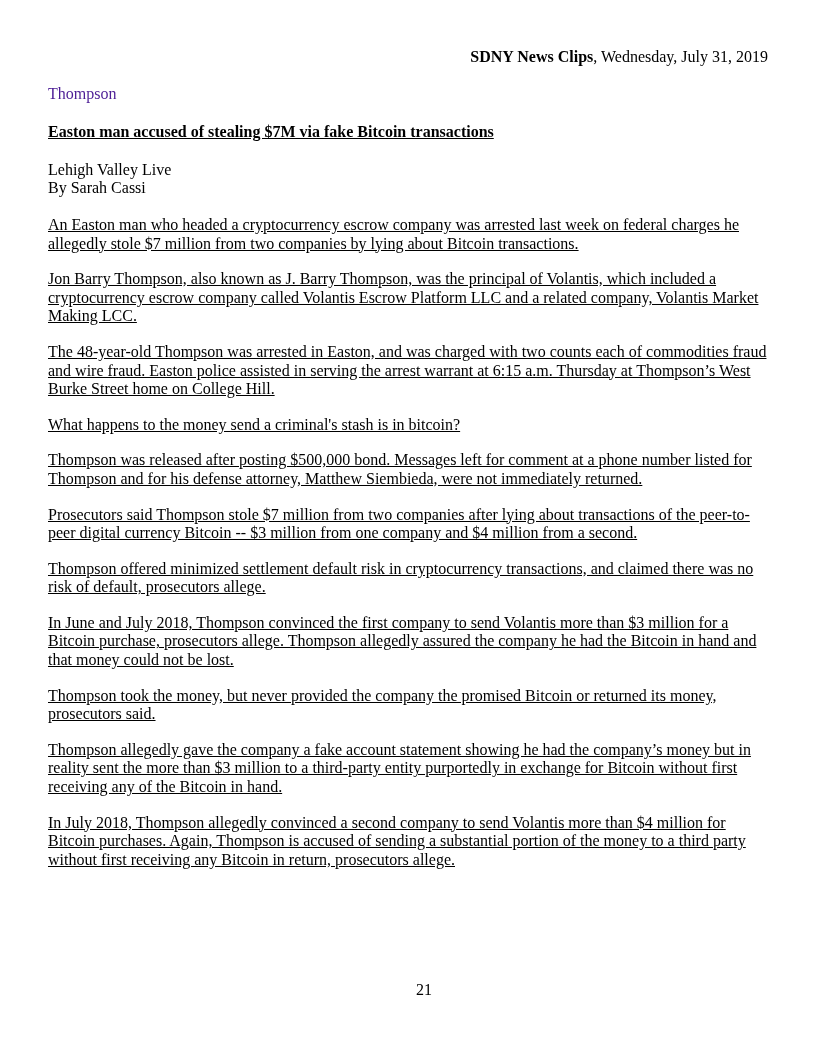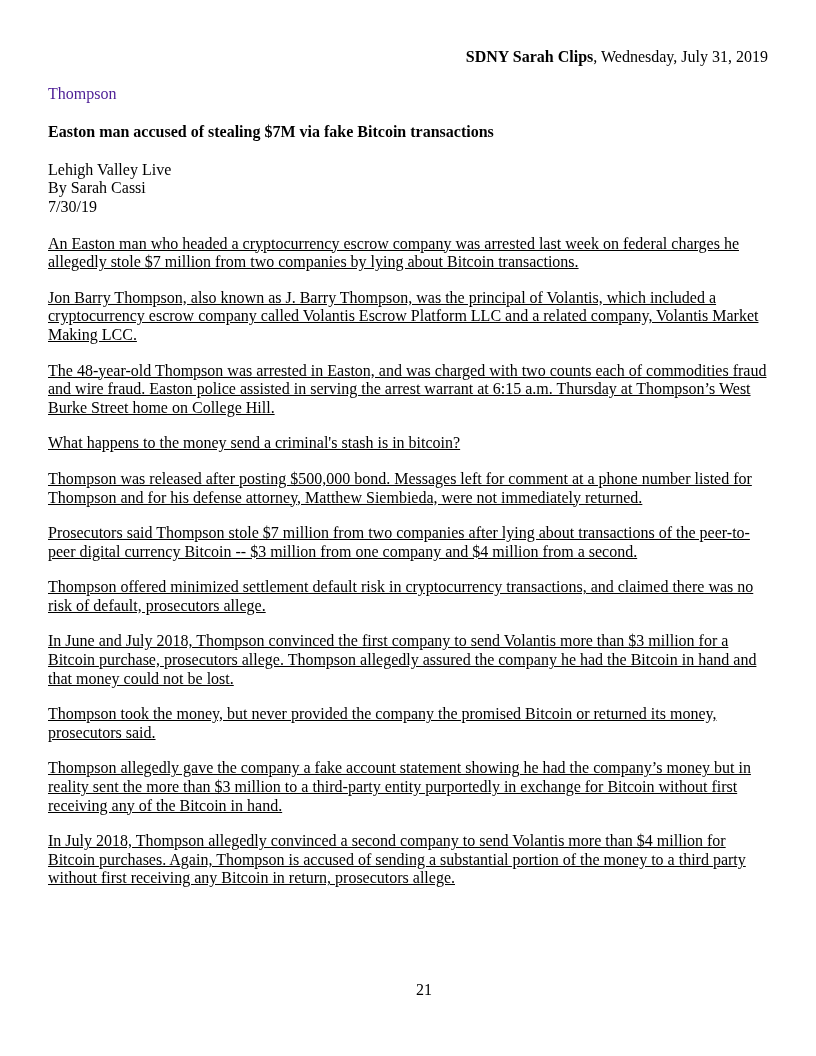--- a/index.html
+++ b/index.html
@@ -30,20 +30,21 @@
   .section-link {
     color: #4c1d95;
     margin-bottom: 20px;
     cursor: pointer;
   }
   .headline {
     font-weight: bold;
     font-size: 16px;
     margin: 0 0 19px 0;
     line-height: 18.6px;
+    text-decoration: underline;
   }
   .byline {
     margin-bottom: 18px;
   }
   .byline div {
     margin: 0;
   }
   p.body-para {
     margin: 0 0 17px 0;
     text-decoration: underline;
@@ -55,31 +56,30 @@
     width: 100%;
     text-align: center;
   }
 </style>
 </head>
 <body>
 
 <div class="page">
 
   <div class="header">
-    <span class="pub">SDNY Sarah Clips</span><span>, Wednesday, July 31, 2019</span>
+    <span class="pub">SDNY News Clips</span><span>, Wednesday, July 31, 2019</span>
   </div>
 
   <div class="section-link">Thompson</div>
 
   <h1 class="headline">Easton man accused of stealing $7M via fake Bitcoin transactions</h1>
 
   <div class="byline">
     <div>Lehigh Valley Live</div>
     <div>By Sarah Cassi</div>
-    <div>7/30/19</div>
   </div>
 
   <p class="body-para">An Easton man who headed a cryptocurrency escrow company was arrested last week on federal charges he allegedly stole $7 million from two companies by lying about Bitcoin transactions.</p>
   <p class="body-para">Jon Barry Thompson, also known as J. Barry Thompson, was the principal of Volantis, which included a cryptocurrency escrow company called Volantis Escrow Platform LLC and a related company, Volantis Market Making LCC.</p>
   <p class="body-para">The 48-year-old Thompson was arrested in Easton, and was charged with two counts each of commodities fraud and wire fraud. Easton police assisted in serving the arrest warrant at 6:15 a.m. Thursday at Thompson’s West Burke Street home on College Hill.</p>
   <p class="body-para">What happens to the money send a criminal's stash is in bitcoin?</p>
   <p class="body-para">Thompson was released after posting $500,000 bond. Messages left for comment at a phone number listed for Thompson and for his defense attorney, Matthew Siembieda, were not immediately returned.</p>
   <p class="body-para">Prosecutors said Thompson stole $7 million from two companies after lying about transactions of the peer-to-peer digital currency Bitcoin -- $3 million from one company and $4 million from a second.</p>
   <p class="body-para">Thompson offered minimized settlement default risk in cryptocurrency transactions, and claimed there was no risk of default, prosecutors allege.</p>
   <p class="body-para">In June and July 2018, Thompson convinced the first company to send Volantis more than $3 million for a Bitcoin purchase, prosecutors allege. Thompson allegedly assured the company he had the Bitcoin in hand and that money could not be lost.</p>

